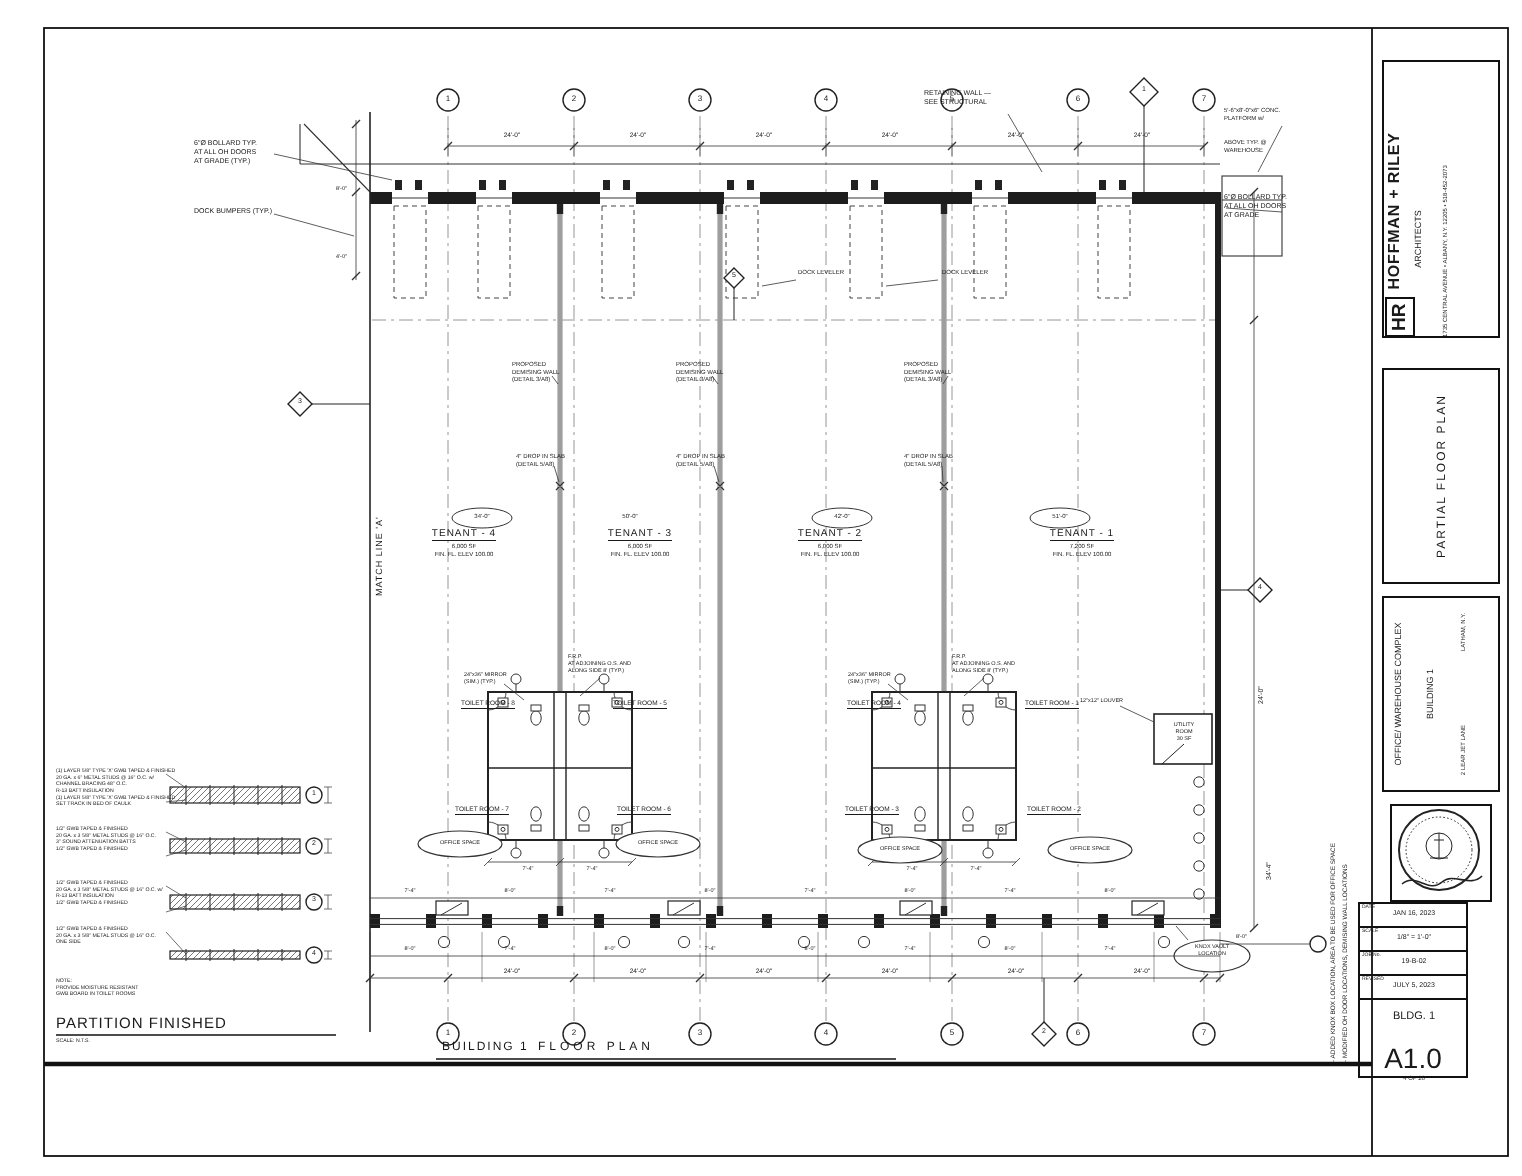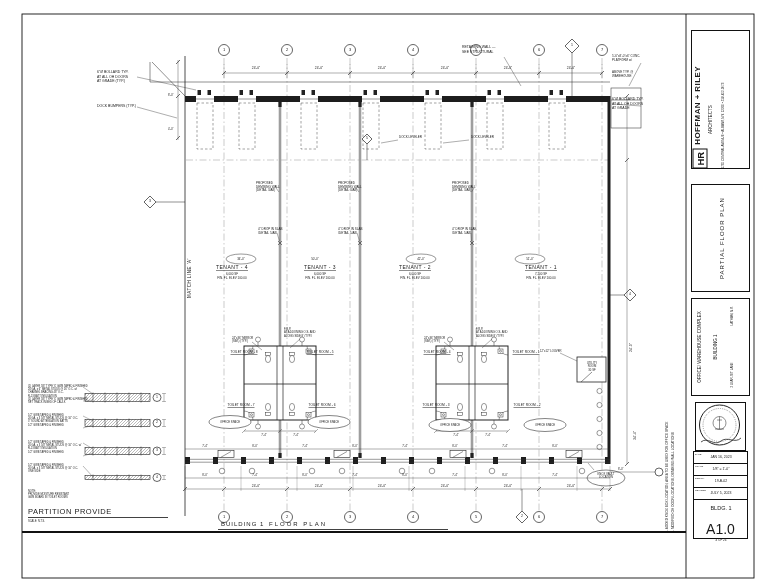--- a/index.html
+++ b/index.html
@@ -700,21 +700,21 @@
 <div class="lbl c" style="left:153px;top:474.5px;width:8px">
       <div class="scc f7">4</div>
     </div>
 <div class="lbl" style="left:28px;top:489px;width:60px">
   <div class="sc f52">
         <div>NOTE:</div>
         <div>PROVIDE MOISTURE RESISTANT</div>
         <div>GWB BOARD IN TOILET ROOMS</div>
       </div>
     </div>
-<div class="lbl n75" style="left:28px;top:507px;letter-spacing:.5px">PARTITION PROVIDE</div>
+<div class="lbl n75" style="left:28px;top:507px;letter-spacing:.5px">PARTITION FINISHED</div>
 <div class="lbl" style="left:28px;top:518.5px;width:40px">
       <div class="sc f52">SCALE: N.T.S.</div>
     </div>
 
 <div class="lbl" style="left:665px;top:531px">
       <span class="rsc f64">-  ADDED KNOX BOX LOCATION, AREA TO BE USED FOR OFFICE SPACE</span>
     </div>
 <div class="lbl" style="left:670.5px;top:531px">
       <span class="rsc f64">-  MODIFIED OH DOOR LOCATIONS, DEMISING WALL LOCATIONS</span>
     </div>
@@ -754,21 +754,21 @@
           </span>
       <span class="lbl" style="right:0;top:0;width:34px">
             <span class="sc f6">LATHAM, N.Y.</span>
           </span>
     </div>
   </div>
 </div>
 
 <div class="vbox" style="left:695px;top:402px;width:49px;height:47px"></div>
 
-<div class="vbox" style="left:693px;top:451px;width:53px;height:86px">
+<div class="vbox" style="left:679px;top:451px;width:53px;height:86px">
   <div class="inforow">
     <span class="rl">
           <span class="sc f5">DATE</span>
         </span>
     <span class="rv c" style="display:block">
           <span class="scc f7">JAN 16, 2023</span>
         </span>
   </div>
   <div class="inforow">
     <span class="rl">

